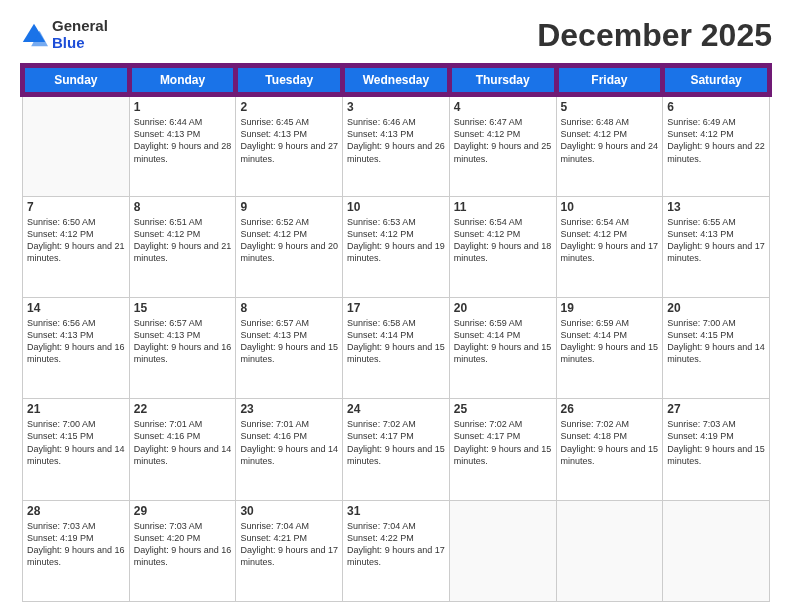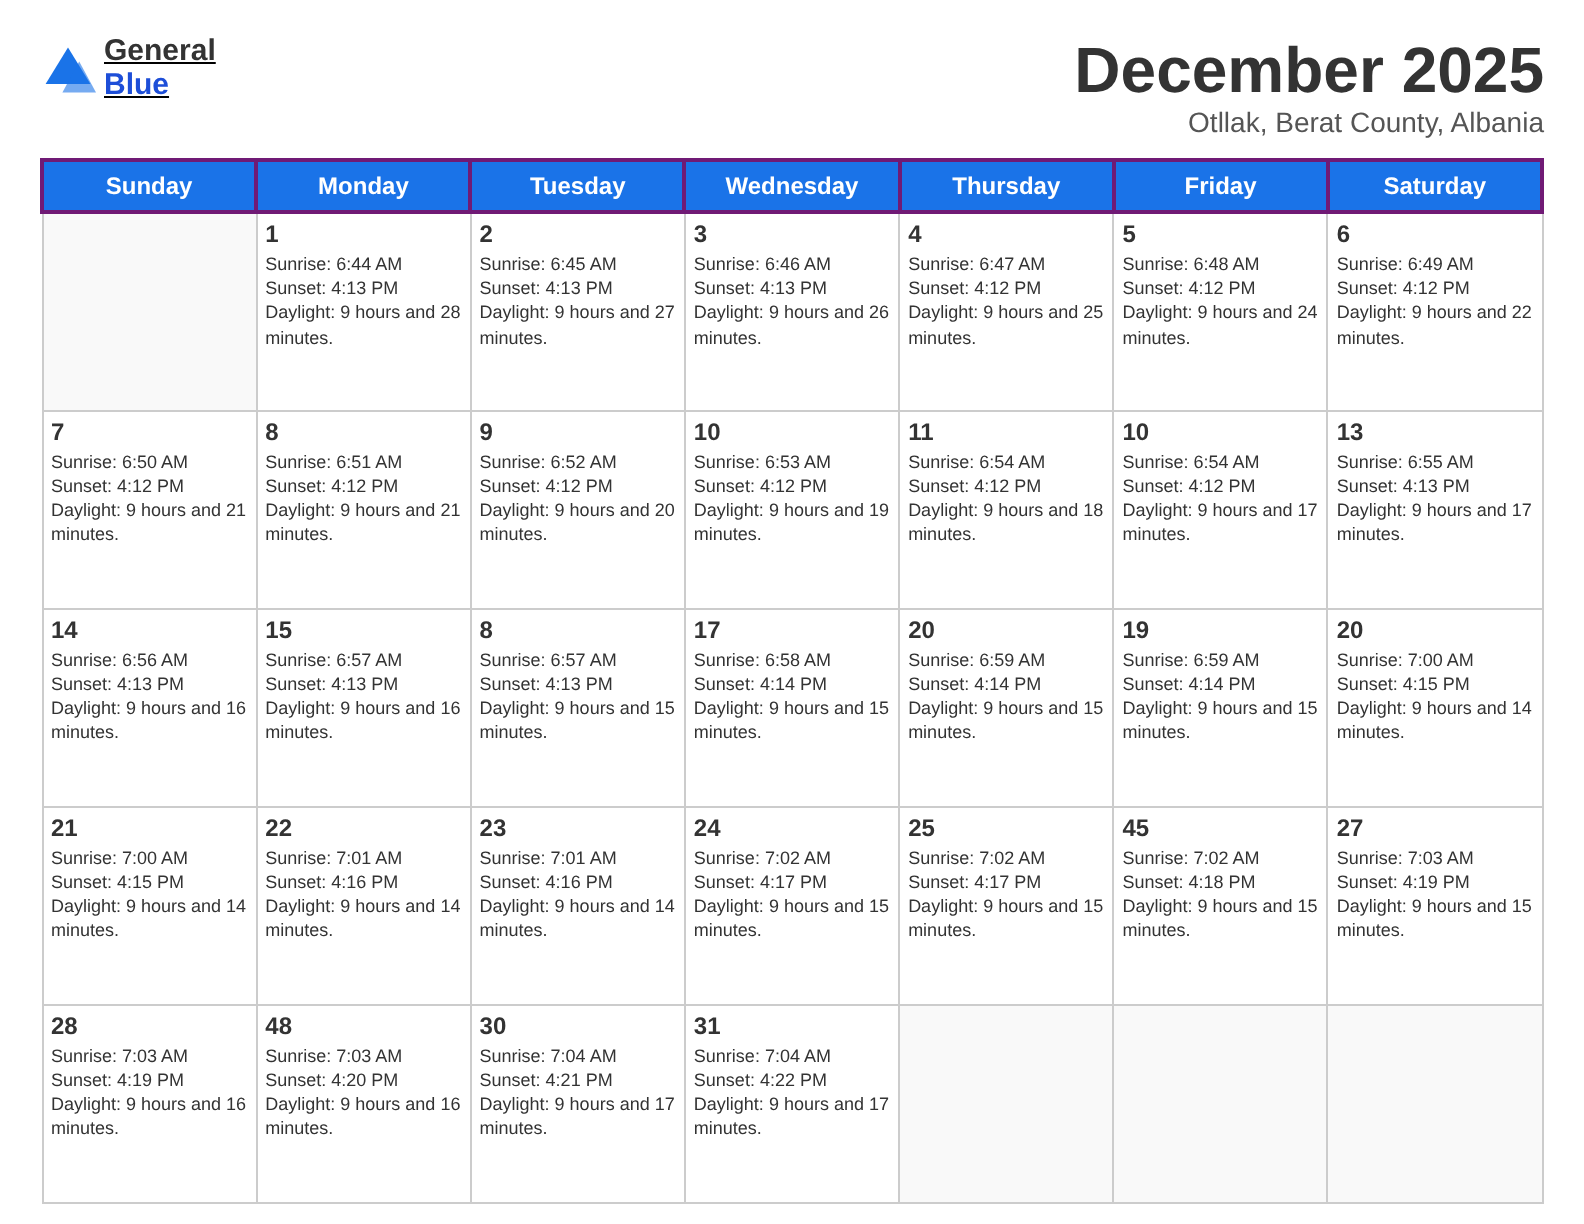--- a/index.html
+++ b/index.html
@@ -26,21 +26,20 @@
     }
     .logo {
       display: flex;
       align-items: center;
       gap: 4px;
     }
     .logo-text {
       display: flex;
       flex-direction: column;
       line-height: 1.1;
-      text-decoration: underline;
     }
     .logo-general {
       font-size: 15px;
       font-weight: bold;
       color: #333;
     }
     .logo-blue {
       font-size: 15px;
       font-weight: bold;
       color: #1d4ed8;
@@ -70,21 +69,21 @@
       width: 100%;
       table-layout: fixed;
     }
     .calendar th {
       background: #1a73e8;
       color: #fff;
       font-size: 12px;
       font-weight: bold;
       text-align: center;
       padding: 5px 2px;
-      border: 2px solid #701a75;
+      border: 5px solid #701a75;
     }
     .calendar td {
       border: 1px solid #ccc;
       vertical-align: top;
       padding: 3px 4px;
       font-size: 9.5px;
       color: #333;
       height: 88px;
       width: calc(100% / 7);
     }
@@ -114,21 +113,20 @@
         <polygon points="20,4 36,30 4,30" fill="#1a73e8"></polygon>
         <polygon points="28,14 40,36 16,36" fill="#1a73e8" opacity="0.6"></polygon>
       </svg>
       <div class="logo-text">
         <span class="logo-general">General</span>
         <span class="logo-blue">Blue</span>
       </div>
     </div>
     <div class="title-block">
       <div class="month-title">December 2025</div>
-      <div class="subtitle">Otllak, Berat County, Albania</div>
     </div>
   </div>
 
   <table class="calendar">
     <thead>
       <tr>
 
       <th>Sunday</th>
           <th>Monday</th>
           <th>Tuesday</th>
@@ -241,35 +239,35 @@
           </td>
           <td>
             <span class="day-num">24</span>
             <div class="day-info">Sunrise: 7:02 AM<br>Sunset: 4:17 PM<br>Daylight: 9 hours and 15 minutes.</div>
           </td>
           <td>
             <span class="day-num">25</span>
             <div class="day-info">Sunrise: 7:02 AM<br>Sunset: 4:17 PM<br>Daylight: 9 hours and 15 minutes.</div>
           </td>
           <td>
-            <span class="day-num">45</span>
+            <span class="day-num">26</span>
             <div class="day-info">Sunrise: 7:02 AM<br>Sunset: 4:18 PM<br>Daylight: 9 hours and 15 minutes.</div>
           </td>
           <td>
             <span class="day-num">27</span>
             <div class="day-info">Sunrise: 7:03 AM<br>Sunset: 4:19 PM<br>Daylight: 9 hours and 15 minutes.</div>
           </td>
         </tr>
         <tr>
           <td>
             <span class="day-num">28</span>
             <div class="day-info">Sunrise: 7:03 AM<br>Sunset: 4:19 PM<br>Daylight: 9 hours and 16 minutes.</div>
           </td>
           <td>
-            <span class="day-num">48</span>
+            <span class="day-num">29</span>
             <div class="day-info">Sunrise: 7:03 AM<br>Sunset: 4:20 PM<br>Daylight: 9 hours and 16 minutes.</div>
           </td>
           <td>
             <span class="day-num">30</span>
             <div class="day-info">Sunrise: 7:04 AM<br>Sunset: 4:21 PM<br>Daylight: 9 hours and 17 minutes.</div>
           </td>
           <td>
             <span class="day-num">31</span>
             <div class="day-info">Sunrise: 7:04 AM<br>Sunset: 4:22 PM<br>Daylight: 9 hours and 17 minutes.</div>
           </td>

